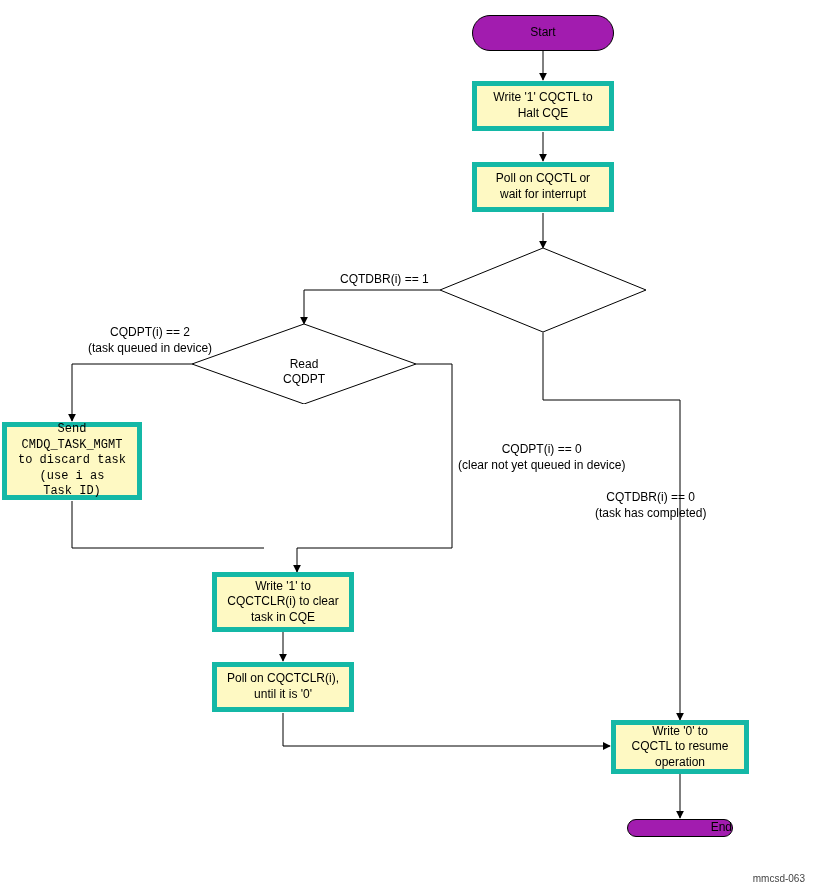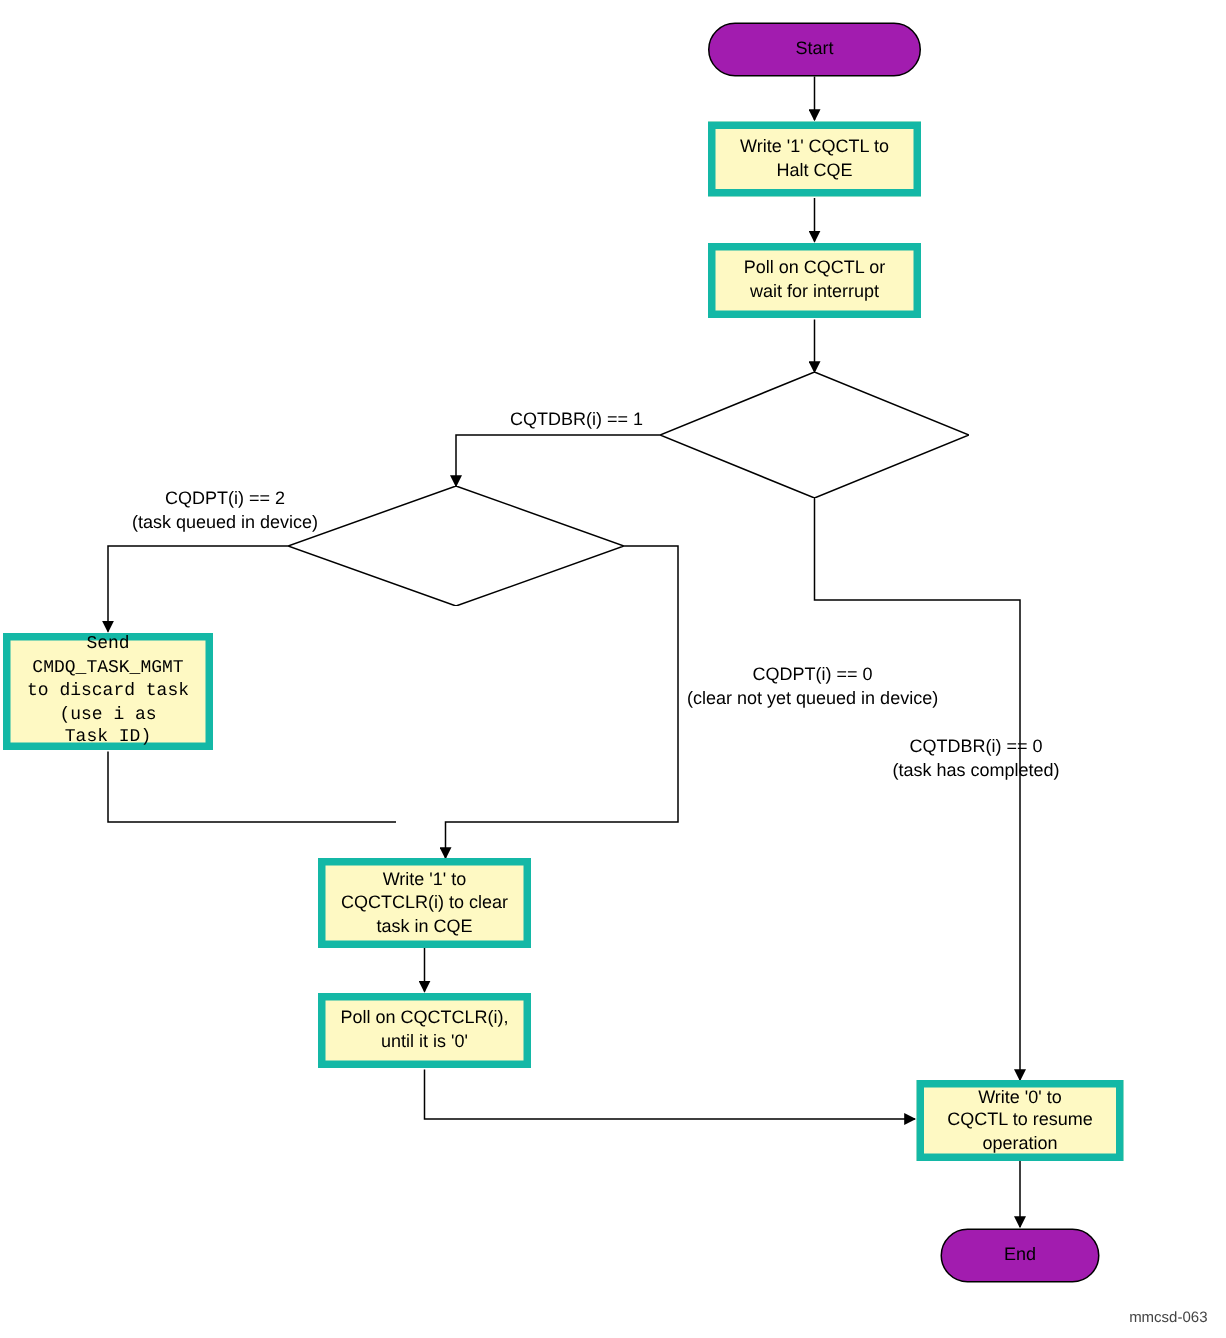--- a/index.html
+++ b/index.html
@@ -115,20 +115,24 @@
 <div class="decision" style="left:440px; top:248px; width:206px; height:84px;">
   <svg width="206" height="84">
       <polygon points="103,0 206,42 103,84 0,42" fill="#fff" stroke="#000"></polygon>
     </svg>
 </div>
 
 <div class="decision" style="left:192px; top:324px; width:224px; height:80px;">
   <svg width="224" height="80">
       <polygon points="112,0 224,40 112,80 0,40" fill="#fff" stroke="#000"></polygon>
     </svg>
+  <div class="label" style="white-space:pre-line;">
+    <span>Read
+CQDPT</span>
+  </div>
 </div>
 
 <div class="node process" style="left:2px; top:422px; width:140px; height:78px; white-space:pre-line;font-family:Liberation Mono, monospace;">
   <span>Send
 CMDQ_TASK_MGMT
 to discard task (use i as
 Task ID)</span>
 </div>
 
 <div class="node process" style="left:212px; top:572px; width:142px; height:60px; white-space:pre-line;">
@@ -141,21 +145,21 @@
   <span>Poll on CQCTCLR(i),
 until it is '0'</span>
 </div>
 
 <div class="node process" style="left:611px; top:720px; width:138px; height:54px; white-space:pre-line;">
   <span>Write '0' to
 CQCTL to resume
 operation</span>
 </div>
 
-<div class="node terminal" style="left:627px; top:819px; width:106px; height:36px;">
+<div class="node terminal" style="left:627px; top:819px; width:106px; height:18px;justify-content:flex-end;">
   <span>End</span>
 </div>
 
 <div class="edge-label" style="left:340px; top:272px;">
   <span>CQTDBR(i) == 1</span>
 </div>
 
 <div class="edge-label" style="left:595px; top:490px; text-align:center;">
   <span>CQTDBR(i) == 0</span><br>
   <span>(task has completed)</span>

